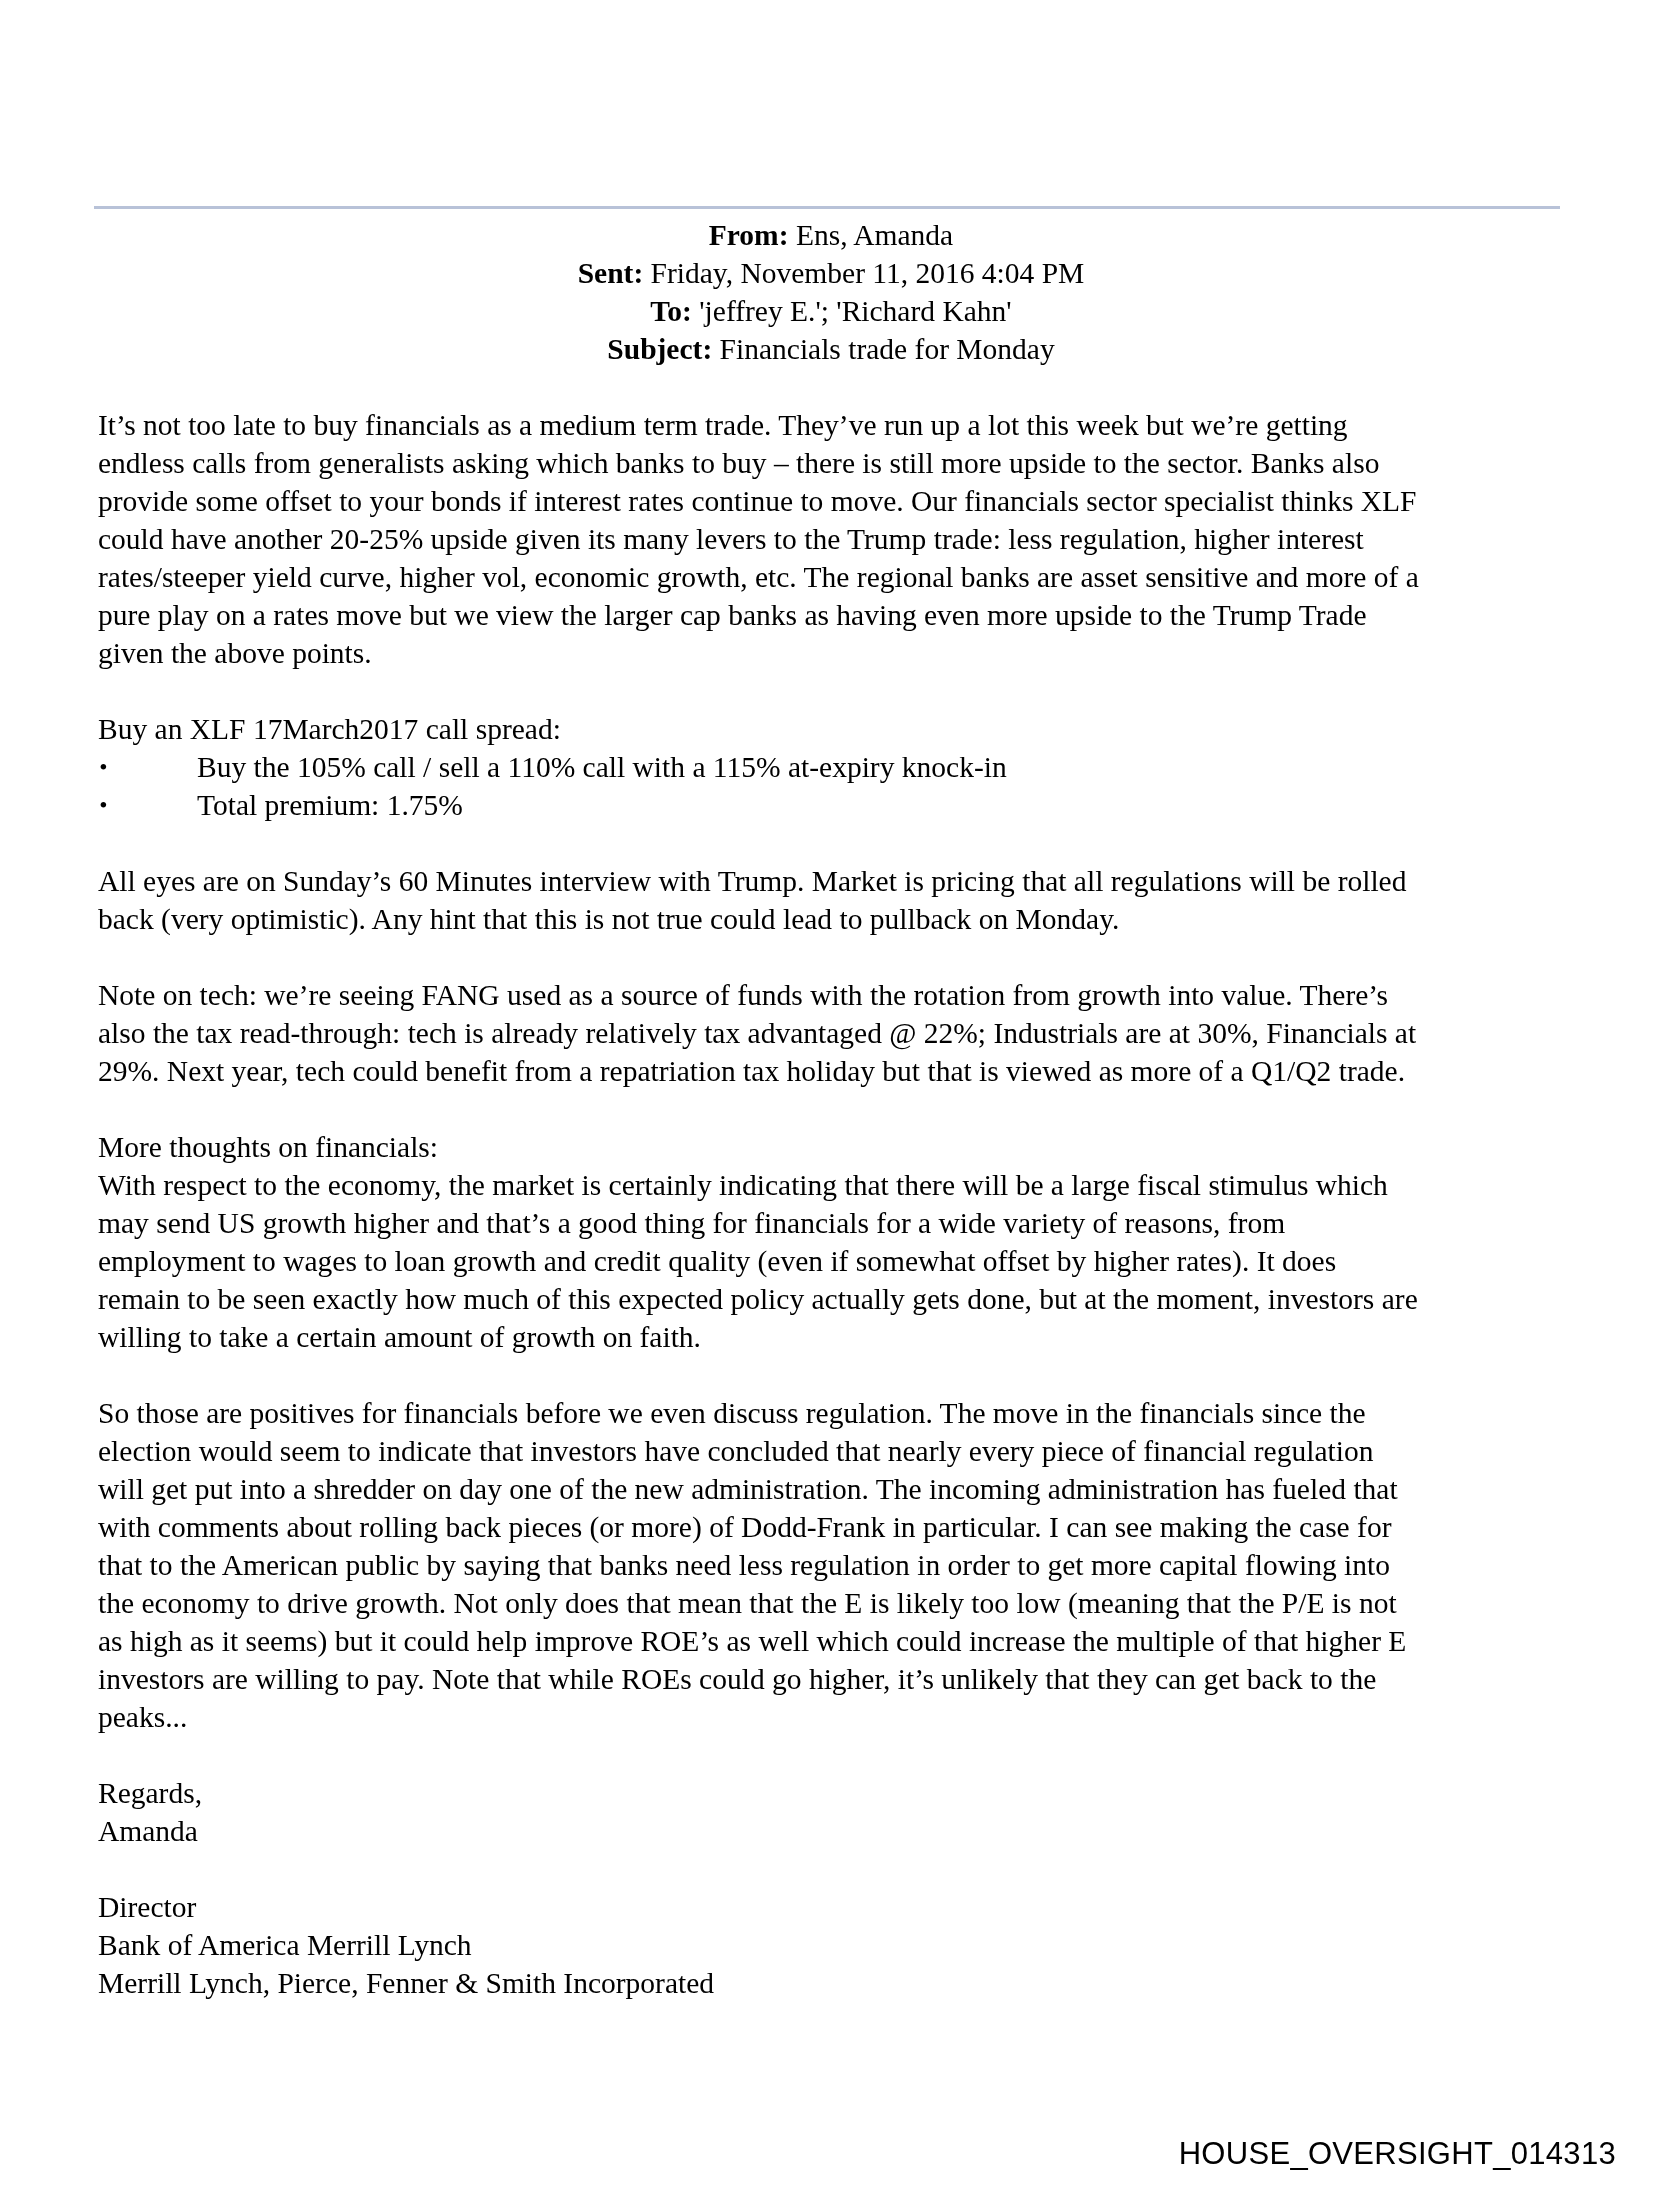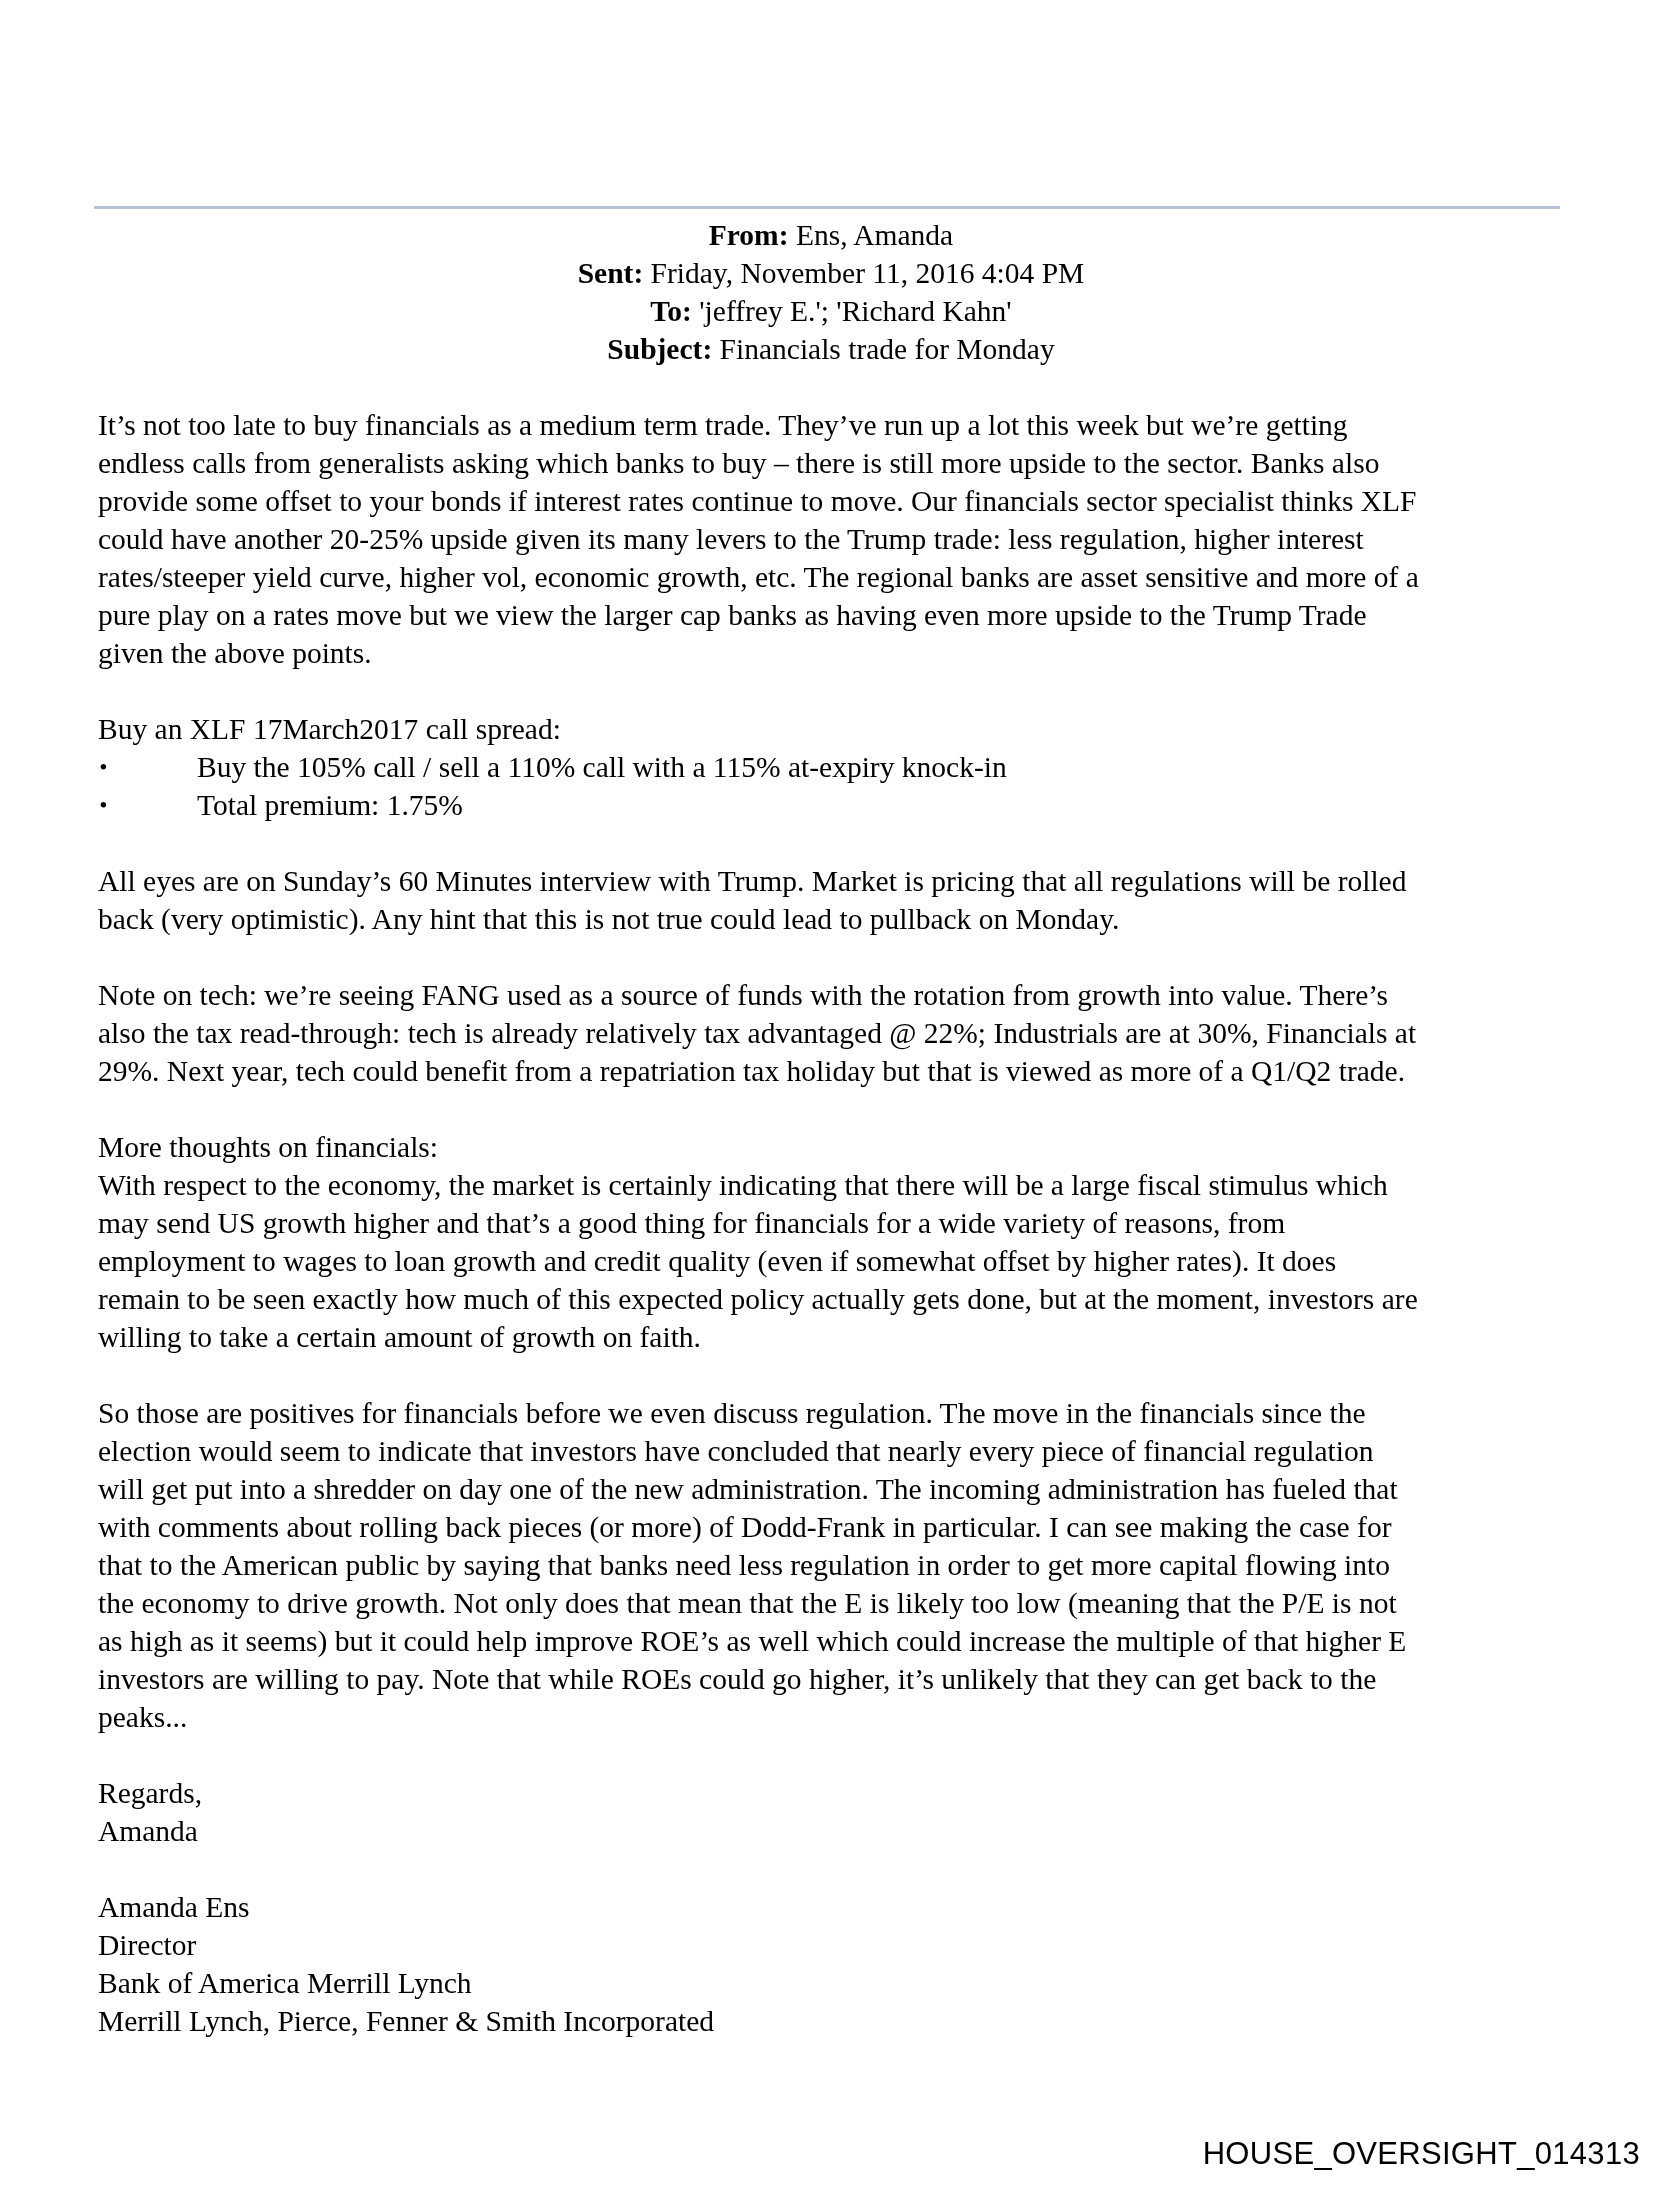--- a/index.html
+++ b/index.html
@@ -7,21 +7,21 @@
          font-family: "Liberation Serif", "DejaVu Serif", serif; color: #000; }
   .rule { position: absolute; left: 94px; top: 206px; width: 1466px; height: 2.6px; background: #b8c2d8; }
   .page { position: absolute; left: 98px; top: 216px; width: 1466px;
           font-size: 29.5px; line-height: 38px; }
   .hdr-line { white-space: nowrap; text-align: center; }
   .hdr-label { font-weight: bold; }
   .gap { height: 38px; }
   .bullets { margin: 0; padding: 0; list-style: none; }
   .bullets li { position: relative; padding-left: 99px; }
   .bullets li .dot { position: absolute; left: 1.3px; top: 0; font-size: 23.6px; }
-  .footer { position: absolute; right: 29px; top: 2136px;
+  .footer { position: absolute; right: 53px; top: 2136px;
             font-family: "Liberation Sans", "DejaVu Sans", sans-serif; font-size: 31px; letter-spacing: 0.3px; }
 </style>
 </head>
 <body>
 
 <div class="rule"></div>
 
 <div class="page">
 
   <div>
@@ -114,21 +114,20 @@
   <div class="gap"></div>
 
   <div>
     <div>Regards,</div>
     <div>Amanda</div>
   </div>
 
   <div class="gap"></div>
 
   <div>
-    <div>Amanda Ens</div>
     <div>Director</div>
     <div>Bank of America Merrill Lynch</div>
     <div>Merrill Lynch, Pierce, Fenner &amp; Smith Incorporated</div>
   </div>
 </div>
 
 <div class="footer">HOUSE_OVERSIGHT_014313</div>
 
 
 </body></html>

